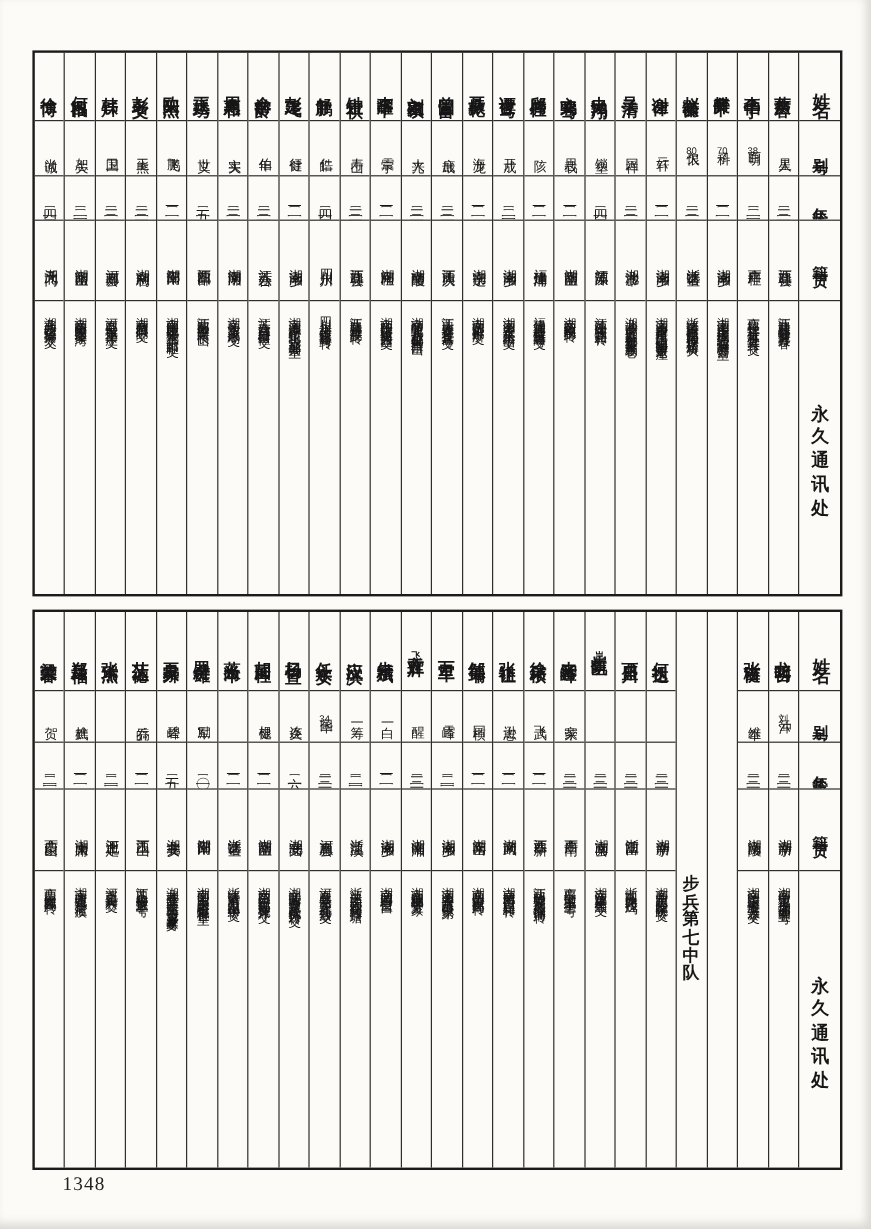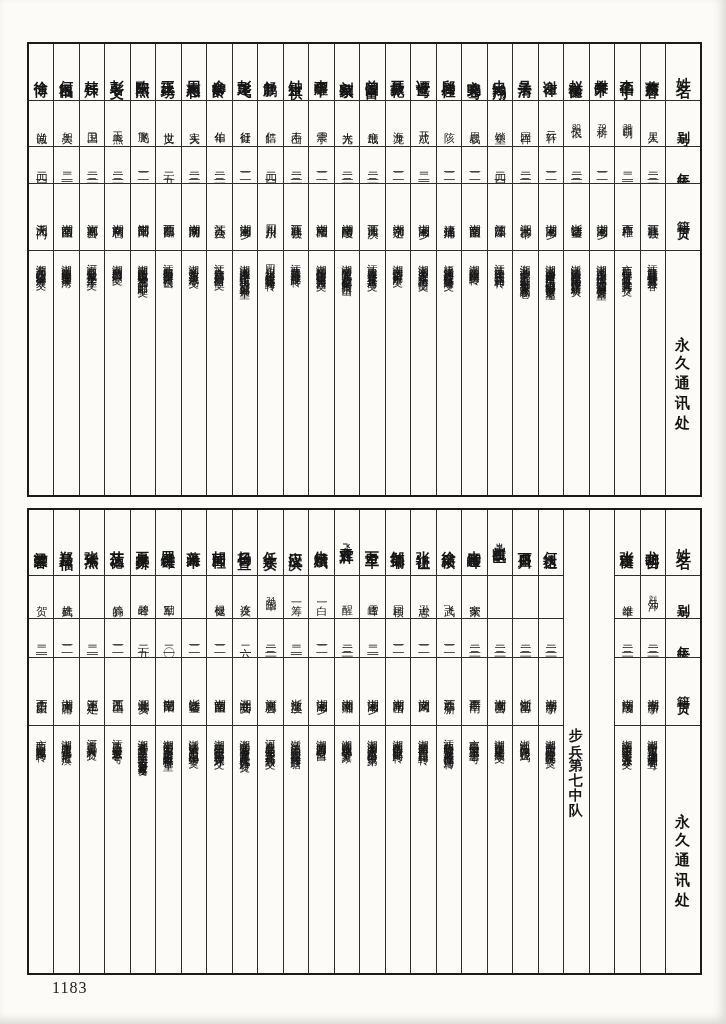--- a/index.html
+++ b/index.html
@@ -690,14 +690,14 @@
         <div class="cell cell-alias">
           <span class="">贺</span>
         </div>
         <div class="cell cell-age">二二</div>
         <div class="cell cell-native">广西蒙山</div>
         <div class="cell cell-addr">
           <span class="">广西蒙山文墟邮局转</span>
         </div>
       </div>
     </div>
-  <div class="page-number">1183</div>
+  <div class="page-number">1348</div>
 </div>
 
 </body></html>

